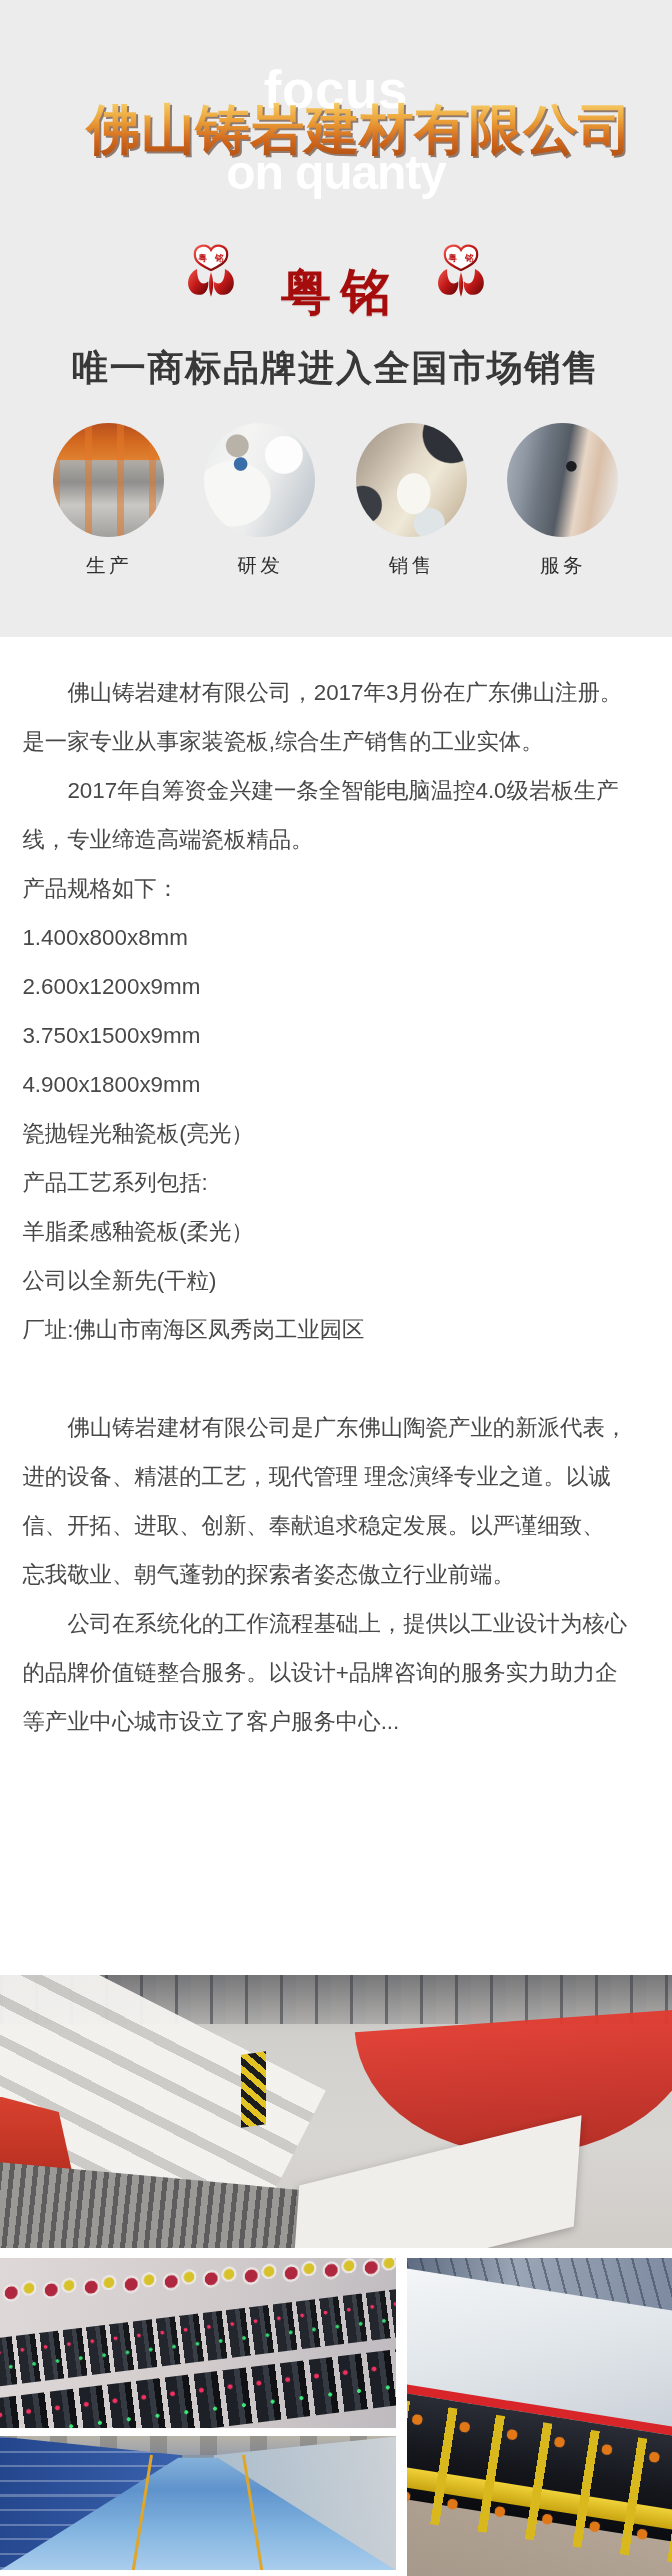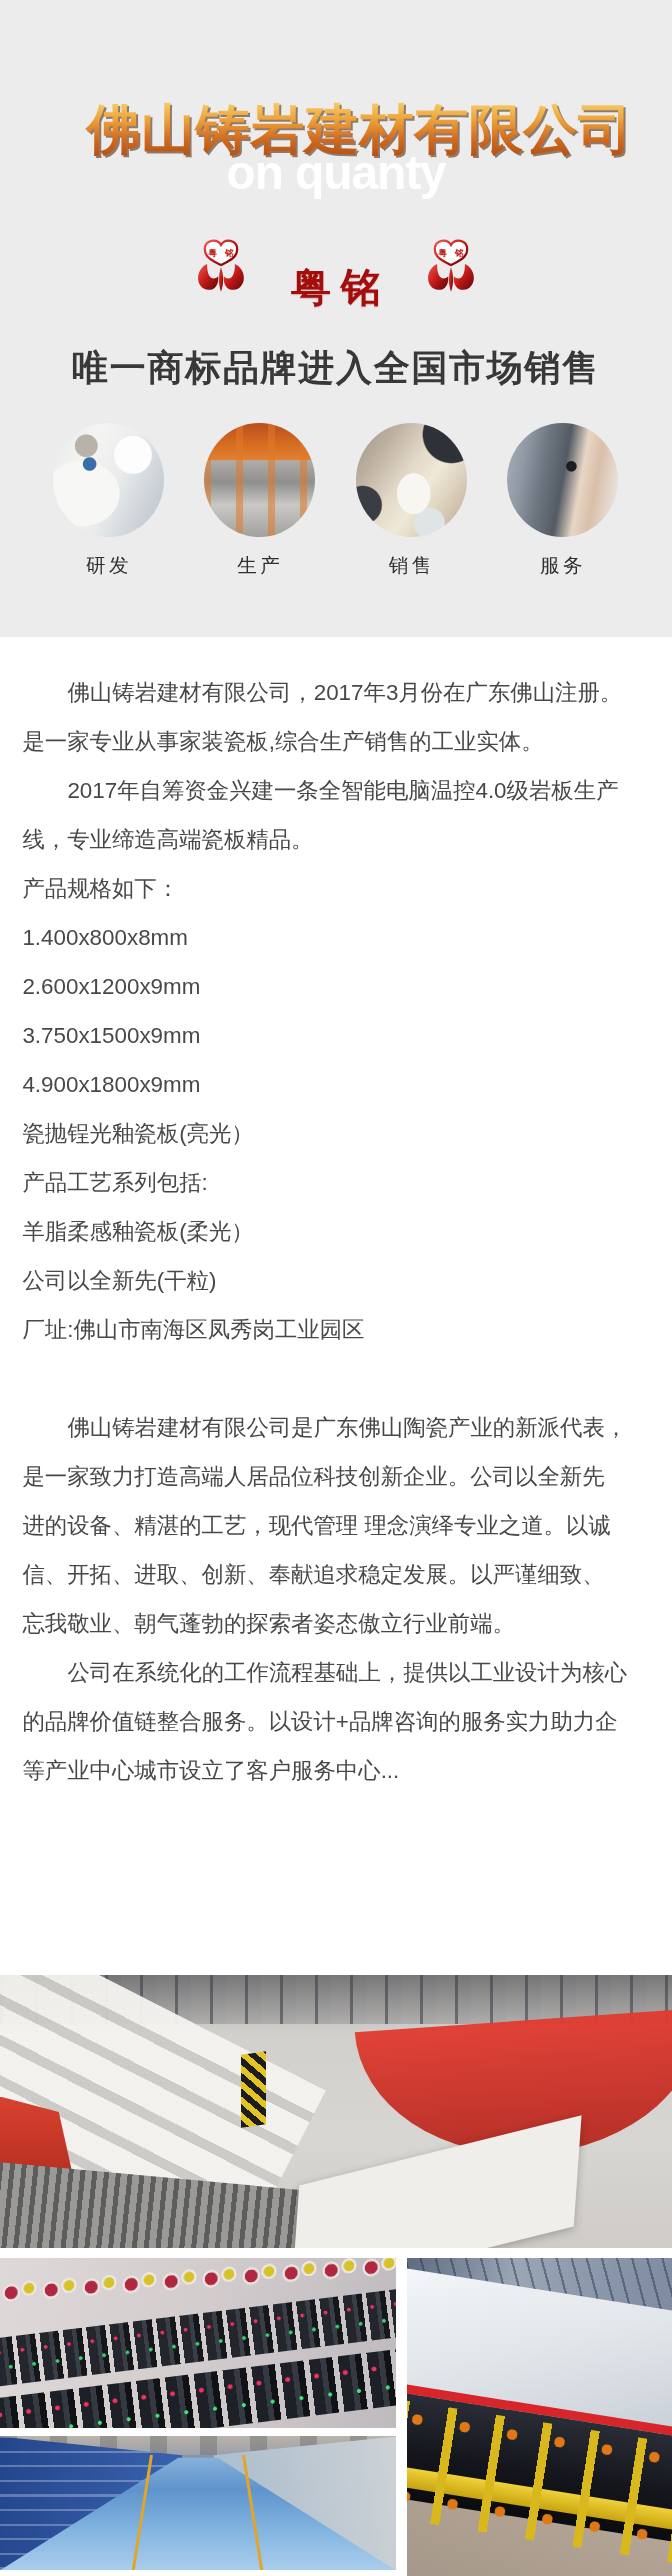--- a/index.html
+++ b/index.html
@@ -12,21 +12,21 @@
   .wm { position:absolute; left:0; right:0; text-align:center; color:#ffffff; font-weight:700; z-index:1; user-select:none; }
   .wm-top { top:59px; font-size:53px; letter-spacing:0.6px; }
   .wm-bottom { top:145px; font-size:48px; letter-spacing:-1.1px; }
   .hero-title { position:absolute; left:0; right:0; top:101px; z-index:2; text-align:center;
     font-size:54px; font-weight:800; letter-spacing:0.6px; line-height:1.05;
     background:linear-gradient(180deg,#f7cf6a 0%,#eda43b 32%,#d2691c 68%,#b05014 100%);
     -webkit-background-clip:text; background-clip:text; color:transparent;
     filter:drop-shadow(2.2px 2.8px 0.6px rgba(70,30,5,.55));margin-left:47px; }
   .logo-row { position:absolute; left:0; right:0; top:223px; z-index:2; display:flex; justify-content:center; align-items:center; gap:29px; }
   .logo-mark { width:62px; height:58px; }
-  .logo-text { font-size:40px; font-weight:800; color:#a50d0d; letter-spacing:10px; text-shadow:0 1.1px 1.1px rgba(120,10,10,.25); line-height:1; padding-left:10px;margin-top:44px; }
+  .logo-text { font-size:50px; font-weight:800; color:#a50d0d; letter-spacing:10px; text-shadow:0 1.1px 1.1px rgba(120,10,10,.25); line-height:1; padding-left:10px;margin-top:44px; }
   .slogan { position:absolute; left:0; right:0; top:344px; z-index:2; text-align:center;
     font-size:36px; font-weight:800; color:#383838; letter-spacing:1.7px; }
   .features { position:absolute; left:53px; right:53px; top:423px; display:flex; justify-content:space-between; }
   .feature { width:112px; text-align:center; }
   .feature .circle { width:111px; height:114px; border-radius:50%; overflow:hidden; }
   .feature .flabel { margin-top:14.6px; font-size:19.6px; color:#2f2f2f; letter-spacing:3.4px; }
 
   
   .ph-rd { background:
       radial-gradient(circle at 30% 20%, #b8b2a8 0 9%, transparent 10%),
@@ -135,20 +135,21 @@
       radial-gradient(circle at 19px 17px, #e07818 0 5px, transparent 5.6px),
       repeating-linear-gradient(90deg,#d8b81c 0 9px, transparent 9px 48px);
     background-size:48px 78px, auto; }
 </style>
 </head>
 <body>
 
 <div class="page">
 
   <header class="hero">
+    <div class="wm wm-top">focus</div>
     <div class="wm wm-bottom">on quanty</div>
     <h1 class="hero-title">佛山铸岩建材有限公司</h1>
 
     <div class="logo-row">
       <svg class="logo-mark" viewBox="0 0 110 104" aria-hidden="true">
         <defs>
           <linearGradient id="redgrad" x1="0" y1="0" x2="1" y2="1">
             <stop offset="0" stop-color="#f3574d"></stop>
               <stop offset="0.5" stop-color="#c01818"></stop>
               <stop offset="1" stop-color="#5e0505"></stop>
@@ -173,26 +174,26 @@
         <path d="M30 50 C12 58, 8 84, 24 94 C40 102, 52 90, 50 72 C42 80, 30 78, 30 50 Z" fill="url(#redgrad)"></path>
         <path d="M80 50 C98 58, 102 84, 86 94 C70 102, 58 90, 60 72 C68 80, 80 78, 80 50 Z" fill="url(#redgrad)"></path>
         <path d="M55 56 C50 70, 50 86, 55 100 C60 86, 60 70, 55 56 Z" fill="url(#redgrad)"></path>
       </svg>
     </div>
 
     <div class="slogan">唯一商标品牌进入全国市场销售</div>
 
     <div class="features">
         <div class="feature">
+          <div class="circle ph-production"></div>
+          <div class="flabel">生产</div>
+        </div>
+        <div class="feature">
           <div class="circle ph-rd"></div>
           <div class="flabel">研发</div>
-        </div>
-        <div class="feature">
-          <div class="circle ph-production"></div>
-          <div class="flabel">生产</div>
         </div>
         <div class="feature">
           <div class="circle ph-sales"></div>
           <div class="flabel">销售</div>
         </div>
         <div class="feature">
           <div class="circle ph-service"></div>
           <div class="flabel">服务</div>
         </div>
       </div>
@@ -208,21 +209,20 @@
       <p>2.600x1200x9mm</p>
       <p>3.750x1500x9mm</p>
       <p>4.900x1800x9mm</p>
       <p>瓷抛锃光釉瓷板(亮光）</p>
       <p>产品工艺系列包括:</p>
       <p>羊脂柔感釉瓷板(柔光）</p>
       <p>公司以全新先(干粒)</p>
       <p>厂址:佛山市南海区凤秀岗工业园区</p>
       <p class="blank"></p>
       <p class="indent">佛山铸岩建材有限公司是广东佛山陶瓷产业的新派代表，</p>
-      <p>是一家致力打造高端人居品位科技创新企业。公司以全新先</p>
       <p>进的设备、精湛的工艺，现代管理 理念演绎专业之道。以诚</p>
       <p>信、开拓、进取、创新、奉献追求稳定发展。以严谨细致、</p>
       <p>忘我敬业、朝气蓬勃的探索者姿态傲立行业前端。</p>
       <p class="indent">公司在系统化的工作流程基础上，提供以工业设计为核心</p>
       <p>的品牌价值链整合服务。以设计+品牌咨询的服务实力助力企</p>
       <p>等产业中心城市设立了客户服务中心...</p>
     </main>
 
   <section class="gallery">
     <div class="photo photo-main">

